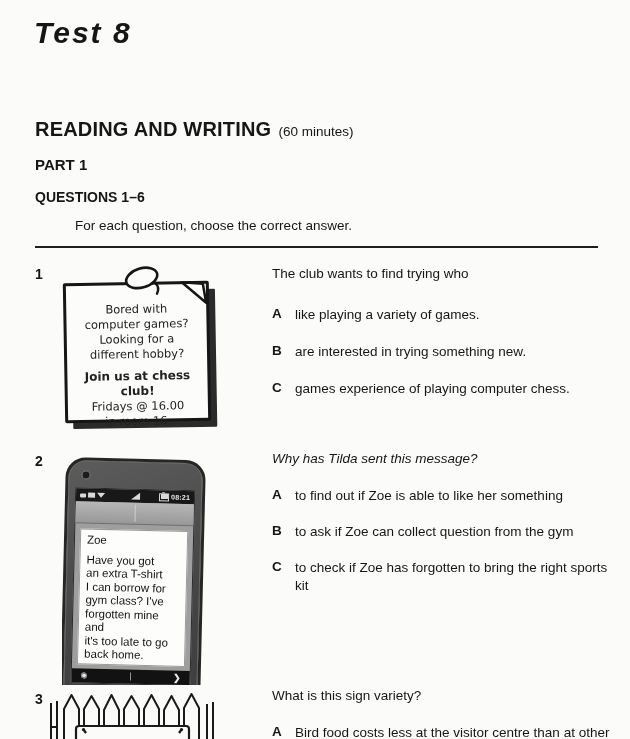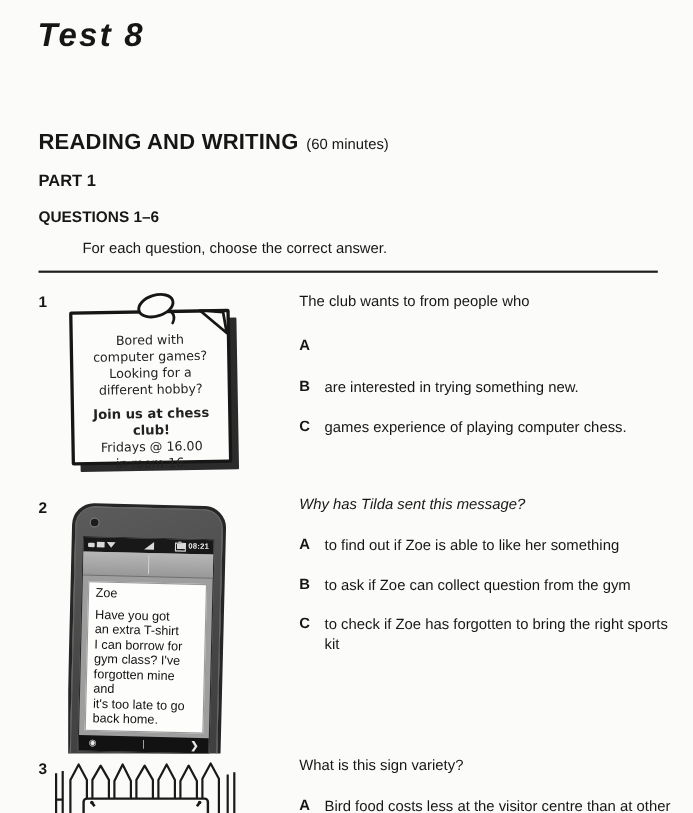--- a/index.html
+++ b/index.html
@@ -117,23 +117,24 @@
       <p class="note-detail">Fridays @ 16.00</p>
       <p class="note-detail">in room 16.</p>
     </div>
     <svg class="note-pin" width="52" height="36" viewBox="0 0 52 36">
       <ellipse cx="24" cy="15" rx="16" ry="9.5" transform="rotate(-16 24 15)" fill="#fcfcfa" stroke="#161616" stroke-width="2.6"></ellipse>
       <path d="M38 21 q4 4 1 10" fill="none" stroke="#161616" stroke-width="2.4" stroke-linecap="round"></path>
     </svg>
   </div>
 </div>
 
-<div class="abs stem q1-stem">The club wants to from people who</div>
+<div class="abs stem q1-stem">The club wants to find trying who</div>
 <div class="abs option q1-a">
   <span class="opt-letter">A</span>
+  <span class="opt-text">like playing a variety of games.</span>
 </div>
 <div class="abs option q1-b">
   <span class="opt-letter">B</span>
   <span class="opt-text">are interested in trying something new.</span>
 </div>
 <div class="abs option q1-c">
   <span class="opt-letter">C</span>
   <span class="opt-text">games experience of playing computer chess.</span>
 </div>
 

